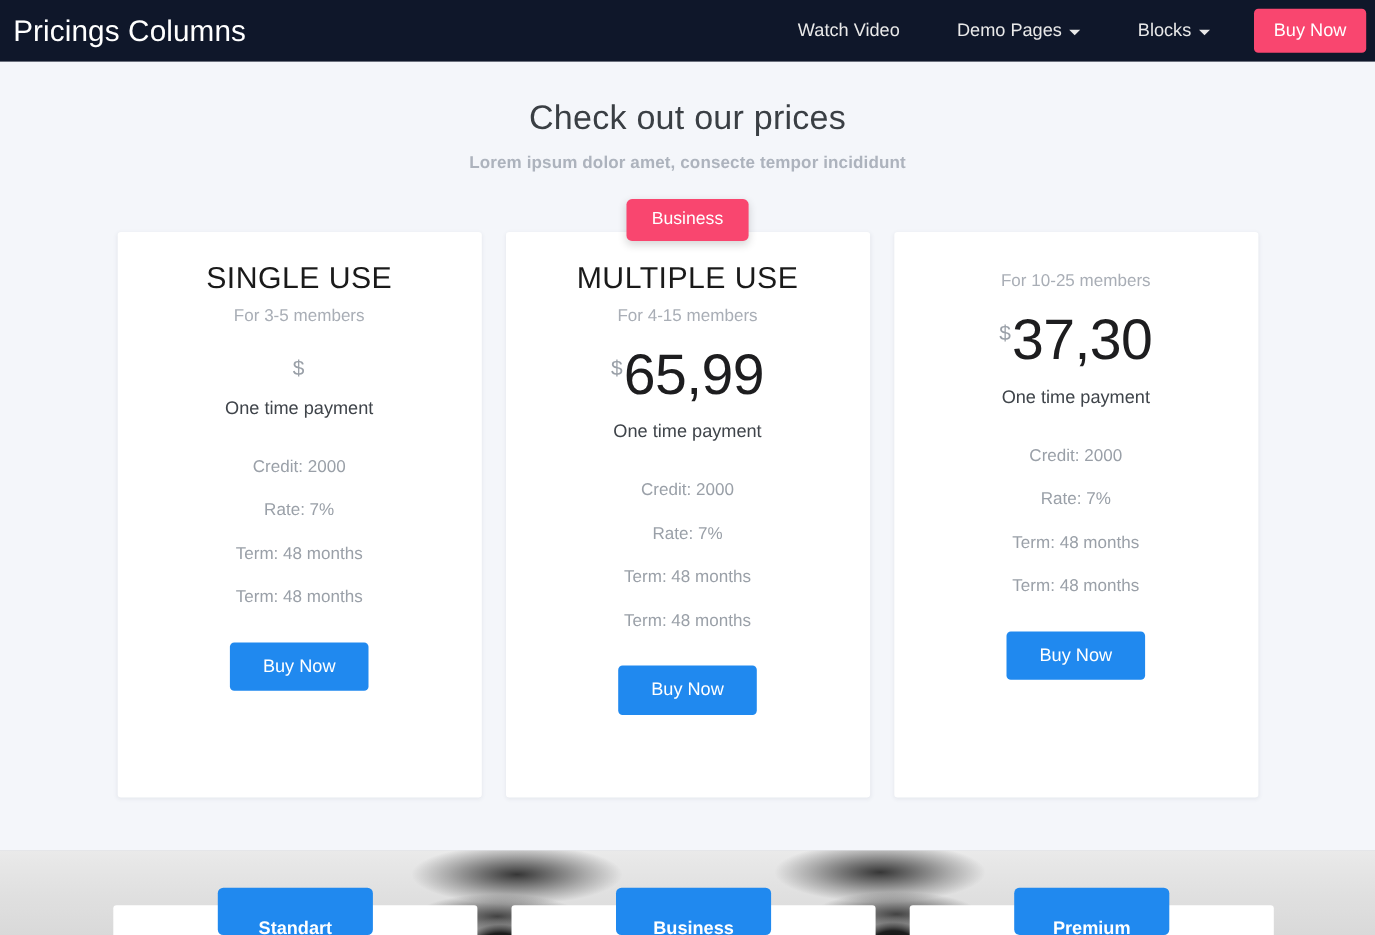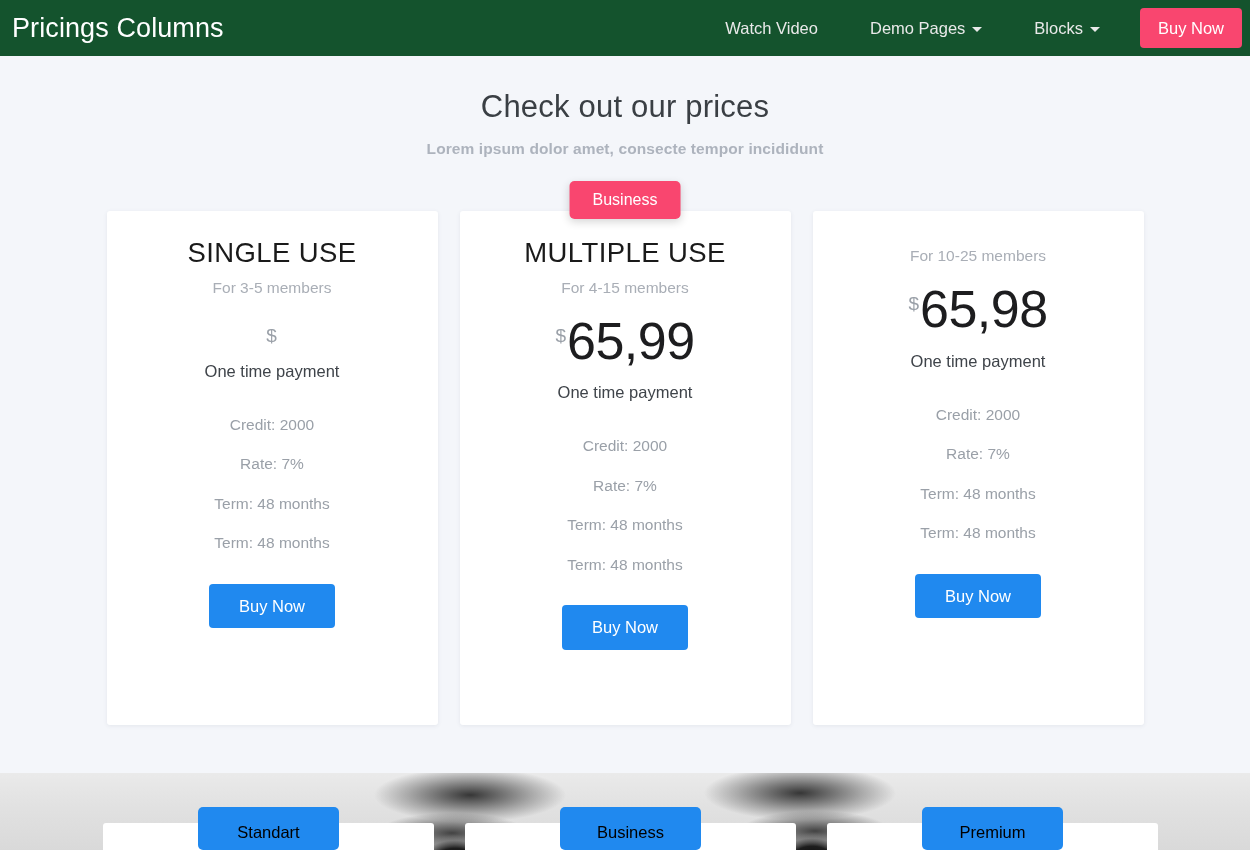--- a/index.html
+++ b/index.html
@@ -15,21 +15,21 @@
     background: #f4f6fa;
     color: #2c3033;
     -webkit-font-smoothing: antialiased;
   }
 
   
   .navbar {
     position: relative;
     width: 1250px;
     height: 56px;
-    background: #14532d;
+    background: #0f172a;
     display: flex;
     align-items: center;
     z-index: 50;
   }
 
   .brand {
     font-size: 27px;
     font-weight: 400;
     color: #ffffff;
     letter-spacing: 0.1px;
@@ -270,29 +270,30 @@
   .bc1 { left: 103px; }
   .bc2 { left: 465px; }
   .bc3 { left: 827px; }
 
   .bottom-btn {
     position: absolute;
     top: 34px;
     width: 141px;
     height: 43px;
     background: #2089ef;
-    color: #000000;
+    color: #ffffff;
     border: none;
     border-radius: 5px;
     font-family: inherit;
     font-size: 16.5px;
     cursor: pointer;
     line-height: 43px;
-    padding: 4px;
+    padding: 16px;
     text-align: center;
+    font-weight: bold;
   }
   .bb1 { left: 198px; }
   .bb2 { left: 560px; }
   .bb3 { left: 922px; }
 </style>
 </head>
 <body>
 
 <nav class="navbar">
   <div class="brand">Pricings Columns</div>
@@ -354,21 +355,21 @@
         <li>Term: 48 months</li>
         <li>Term: 48 months</li>
       </ul>
       <button class="btn-buy">Buy Now</button>
     </div>
 
     <div class="card">
       <div class="plan-members">For 10-25 members</div>
       <div class="price-row">
         <span class="currency">$</span>
-        <span class="amount">65,98</span>
+        <span class="amount">37,30</span>
       </div>
       <div class="payment-note">One time payment</div>
       <ul class="features">
         <li>Credit: 2000</li>
         <li>Rate: 7%</li>
         <li>Term: 48 months</li>
         <li>Term: 48 months</li>
       </ul>
       <button class="btn-buy">Buy Now</button>
     </div>

